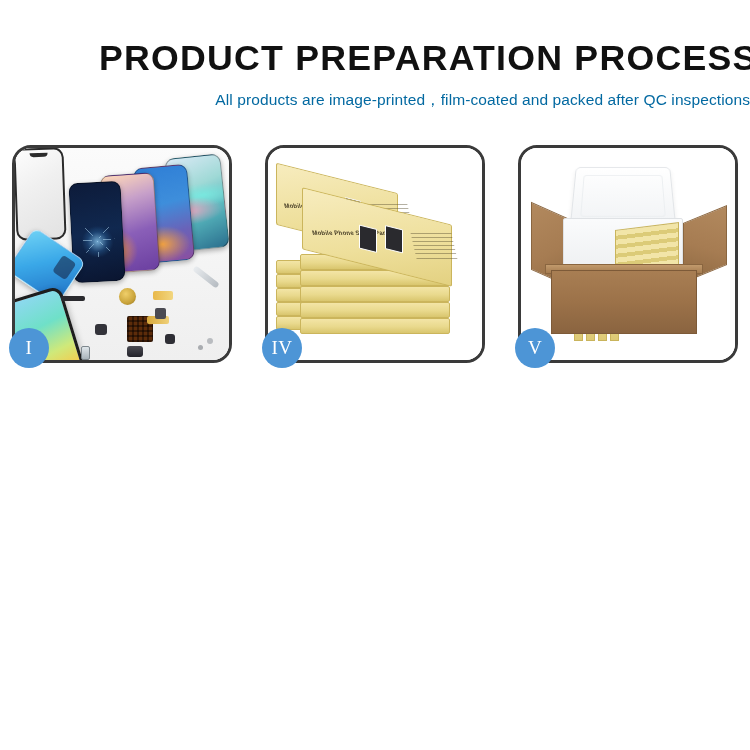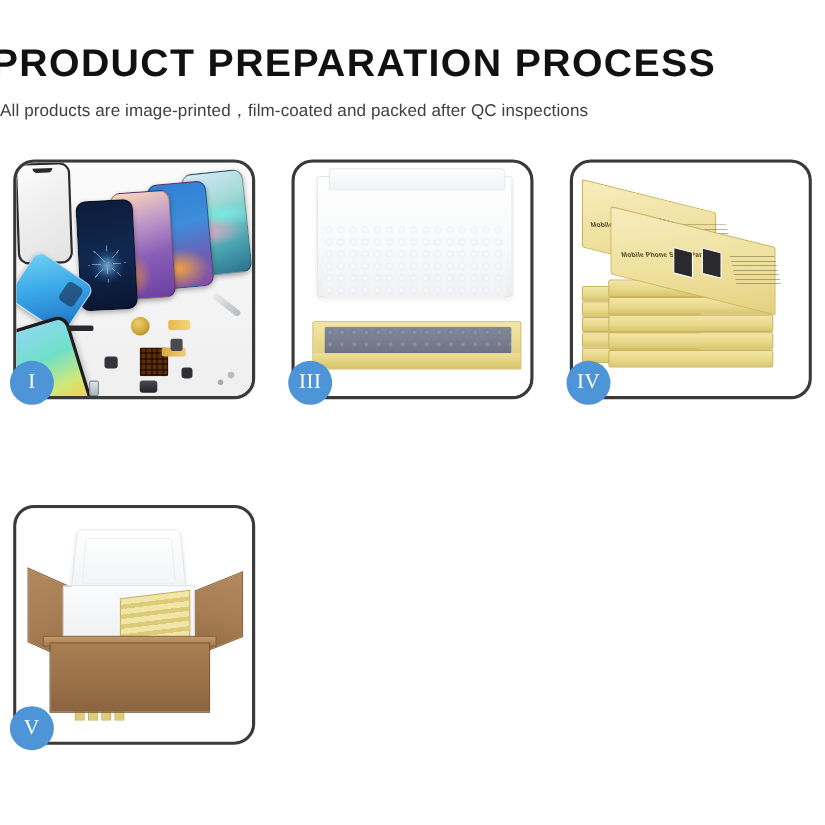--- a/index.html
+++ b/index.html
@@ -5,30 +5,30 @@
   * { box-sizing: border-box; margin: 0; padding: 0; }
   html, body {
     width: 750px; height: 750px;
     background: #ffffff;
     font-family: "Liberation Sans", "DejaVu Sans", sans-serif;
     overflow: hidden;
   }
   .page { position: relative; width: 750px; height: 750px; background: #fff; }
 
   
-  .header { position: absolute; left: 0; top: 0; width: 750px; text-align: left; }
+  .header { position: absolute; left: 0; top: 0; width: 750px; text-align: right; }
   .title {
     font-size: 35px; font-weight: 700; color: #111;
     letter-spacing: 1.2px; line-height: 1;
     margin-top: 40px;
     transform: scaleX(1.02); transform-origin: center;
     white-space: nowrap;
   }
   .subtitle {
-    font-size: 15.5px; font-weight: 400; color: #404040;
+    font-size: 15.5px; font-weight: 400; color: #0369a1;
     letter-spacing: 0.1px; margin-top: 15px; white-space: nowrap;
   }
 
   
   .grid {
     position: absolute; left: 12px; top: 145px;
     width: 726px; height: 536px;
     display: grid;
     grid-template-columns: repeat(3, 220px);
     grid-template-rows: repeat(2, 218px);
@@ -380,31 +380,20 @@
           <div class="part part-chip"></div>
           <div class="part part-screw1"></div>
           <div class="part part-screw2"></div>
           <div class="part part-tool"></div>
         </div>
       </div>
       <div class="badge">I</div>
     </div>
 
 
-    <div class="panel">
-      <div class="panel-inner p3">
-        <div class="b3-lid"></div>
-        <div class="b3-foam"></div>
-        <div class="b3-tray">
-          <div class="b3-tray-inner"></div>
-          <div class="b3-tray-front"></div>
-        </div>
-      </div>
-      <div class="badge">III</div>
-    </div>
 
     <div class="panel">
       <div class="panel-inner p4">
         <div class="stackwrap">
 
           <div class="sbox" style="left:8px; top:112px; width:108px; height:14px;"></div>
           <div class="sbox" style="left:8px; top:126px; width:108px; height:14px;"></div>
           <div class="sbox" style="left:8px; top:140px; width:108px; height:14px;"></div>
           <div class="sbox" style="left:8px; top:154px; width:108px; height:14px;"></div>
           <div class="sbox" style="left:8px; top:168px; width:108px; height:14px;"></div>

